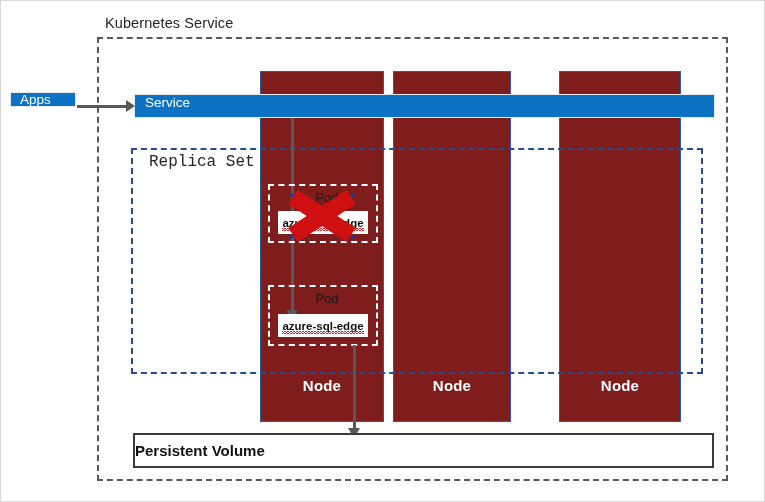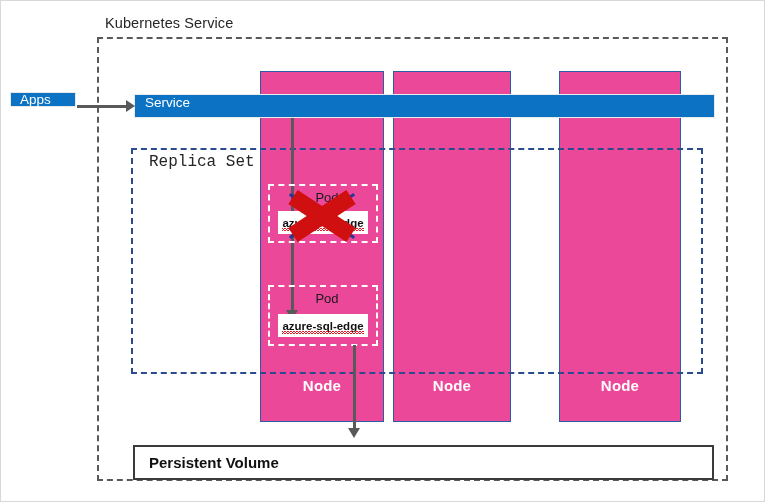--- a/index.html
+++ b/index.html
@@ -47,21 +47,21 @@
   .replicaset-label {
     left: 148px; top: 152px;
     font-size: 16px;
     color: #262626;
     white-space: nowrap;
     font-family: Liberation Mono, monospace;
   }
 
   
   .node {
-    background: #ec4899;
+    background: #7f1d1d;
     border: 1px solid #2d5ca6;
     top: 70px;
     height: 351px;
   }
   .node-1 { left: 259px; width: 124px; }
   .node-2 { left: 392px; width: 118px; }
   .node-3 { left: 558px; width: 122px; }
   .node-label {
     position: absolute;
     left: 0; right: 0;
@@ -194,25 +194,23 @@
   }
 
   
   .pv-box {
     left: 132px; top: 432px;
     width: 581px; height: 35px;
     background: #ffffff;
     border: 2px solid #3b3b3b;
     display: flex;
     align-items: center;
-    padding-left: 14px;
     font-size: 15px;
     font-weight: bold;
     color: #111111;
-    margin-top: 12px;
   }
 </style>
 </head>
 <body>
 
 <div id="canvas">
 
   <div class="abs cluster-box"></div>
   <div class="abs cluster-label">Kubernetes Service</div>
 

